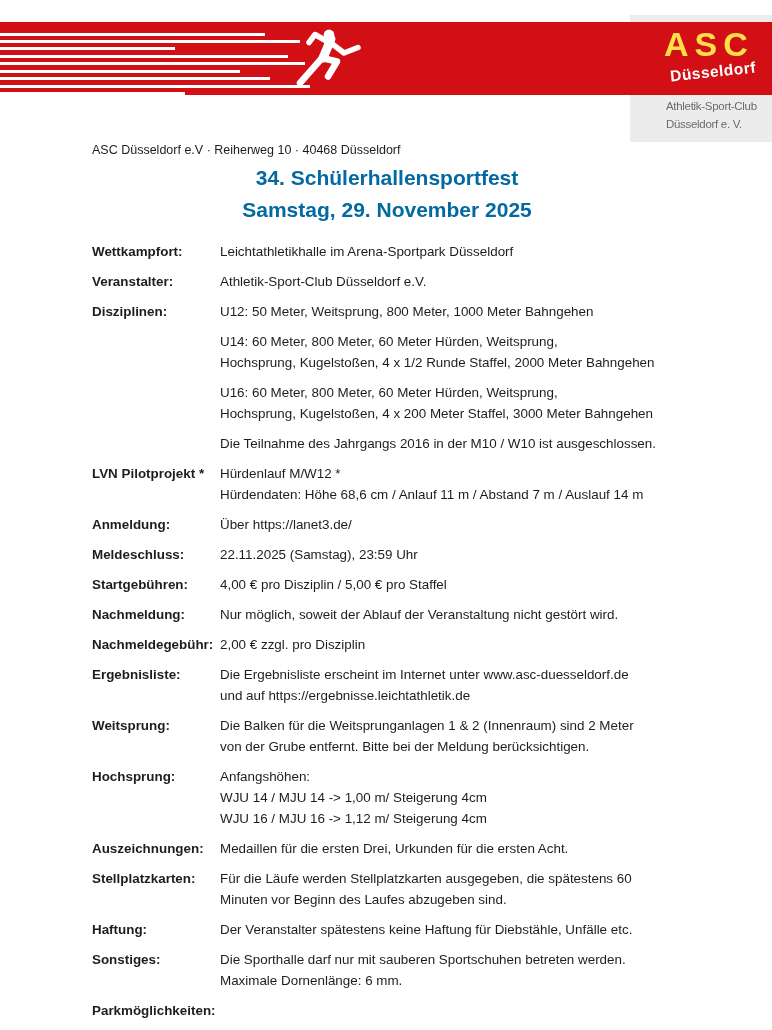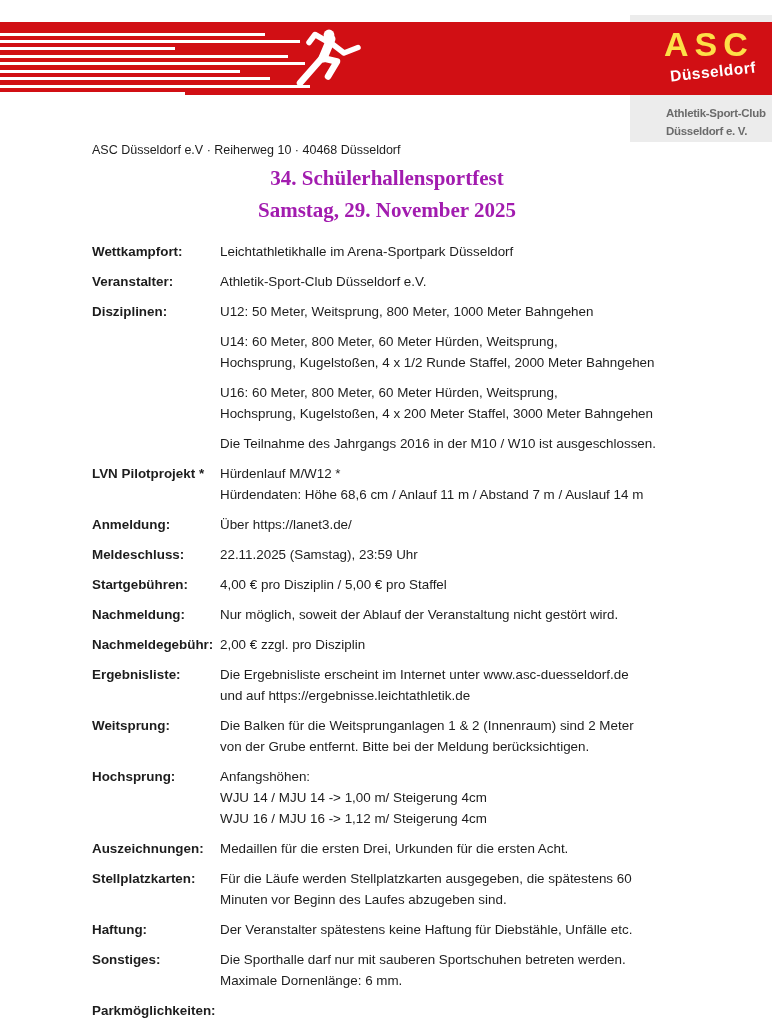--- a/index.html
+++ b/index.html
@@ -24,30 +24,30 @@
     position:absolute; left:664px; top:5px; color:#fde047;
     font-size:34px; font-weight:bold; letter-spacing:6px; line-height:34px;
   }
   .asc-city {
     position:absolute; left:662px; top:41px; width:102px; text-align:center;
     color:#ffffff; font-size:15.5px; font-weight:bold; letter-spacing:0.5px;
     transform:rotate(-6deg); transform-origin:50% 50%;
   }
   .club-text {
     position:absolute; left:666px; top:98px;
-    font-size:11.5px; font-weight:bold; letter-spacing:-0.3px;
-    line-height:17.5px; color:#6b6b6b; white-space:pre-line;margin-top:7px;
+    font-size:11.5px; font-weight:normal; letter-spacing:-0.3px;
+    line-height:17.5px; color:#6b6b6b; white-space:pre-line;
   }
   
   .address {
     position:absolute; left:92px; top:136px; font-size:12.5px; color:#1d1d1d;margin-top:7px;
   }
   .titles {
     position:absolute; left:92px; top:162px; width:590px; text-align:center;
-    font-size:21px; font-weight:bold; line-height:32px; color:#a21caf;font-family:Liberation Serif, serif;
+    font-size:21px; font-weight:bold; line-height:32px; color:#0369a1;
   }
   .rows { position:absolute; left:92px; top:241px; width:600px; }
   .row { display:flex; font-size:13.4px; line-height:21px; margin-bottom:9px; }
   .row .lbl { flex:0 0 128px; width:128px; font-weight:bold; }
   .row .val { flex:1; white-space:pre-line; }
 </style>
 </head>
 <body>
 
 <div class="page">

